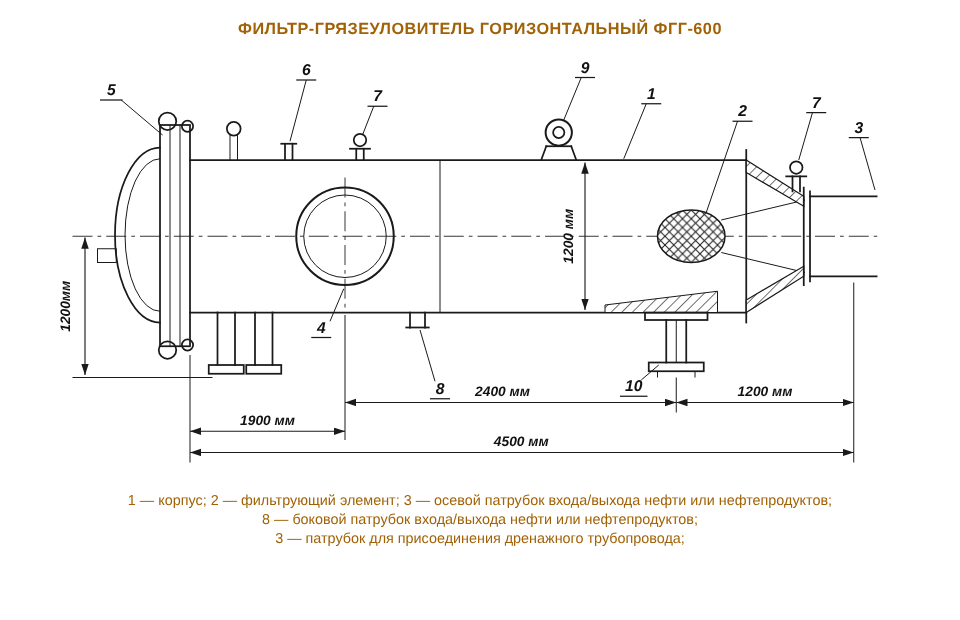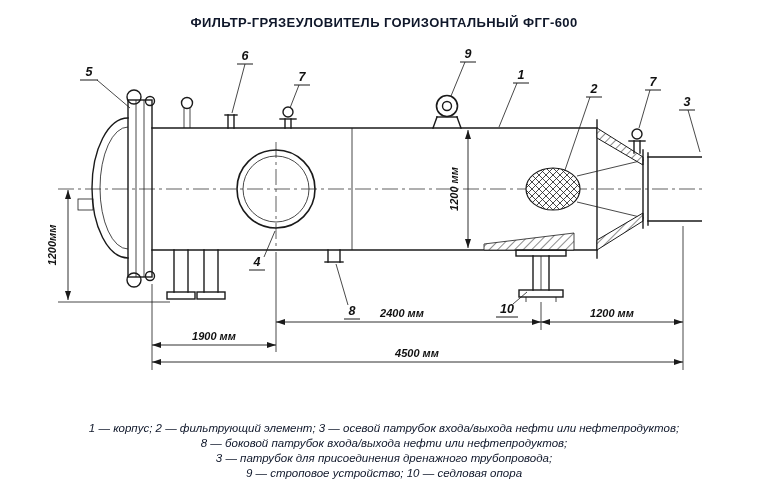--- a/index.html
+++ b/index.html
@@ -1,22 +1,22 @@
 <!DOCTYPE html>
 <html><head>
 <meta charset="utf-8">
 <style>
   html,body{margin:0;padding:0;background:#ffffff;}
   .page{position:relative;width:702px;height:496px;background:#ffffff;overflow:hidden;
-        font-family:"Liberation Sans",sans-serif;color:#0f172a;}
+        font-family:"Liberation Sans",sans-serif;color:#a16207;}
   .title{position:absolute;top:15px;left:0;width:768px;text-align:center;
          font-size:13px;font-weight:bold;letter-spacing:.4px;}
   .drawing{position:absolute;top:0;left:0;}
-  .legend{position:absolute;top:421px;left:0;width:768px;text-align:center;
-          font-style:italic;font-size:11.5px;line-height:15px;}
+  .legend{position:absolute;top:394px;left:0;width:768px;text-align:center;
+          font-size:11.5px;line-height:15px;}
   .ln{stroke:#1a1a1a;stroke-width:1.4;fill:none;stroke-linecap:square;}
   .tn{stroke:#1a1a1a;stroke-width:0.8;fill:none;}
   .ul{stroke:#1a1a1a;stroke-width:1;fill:none;}
   .cl{stroke:#1a1a1a;stroke-width:0.7;fill:none;stroke-dasharray:16 4 3 4;}
   .dim{stroke:#1a1a1a;stroke-width:0.9;fill:none;}
   .dimtxt{font:italic bold 11px "Liberation Sans",sans-serif;fill:#111;}
   .pos{font:italic bold 12.5px "Liberation Sans",sans-serif;fill:#111;}
 </style>
 </head>
 <body>
@@ -240,16 +240,15 @@
       <line class="ul" x1="496" y1="317" x2="518" y2="317"></line>
       <line class="tn" x1="513" y1="304" x2="527" y2="292"></line>
       <text class="pos" x="507" y="313" text-anchor="middle">10</text>
     </g>
   </svg>
 
   <div class="legend">
     <div>1 — корпус; 2 — фильтрующий элемент; 3 — осевой патрубок входа/выхода нефти или нефтепродуктов;</div>
     <div>8 — боковой патрубок входа/выхода нефти или нефтепродуктов;</div>
     <div>3 — патрубок для присоединения дренажного трубопровода;</div>
-    <div>9 — строповое устройство; 10 — седловая опора</div>
   </div>
 
 </div>
 
 </body></html>

